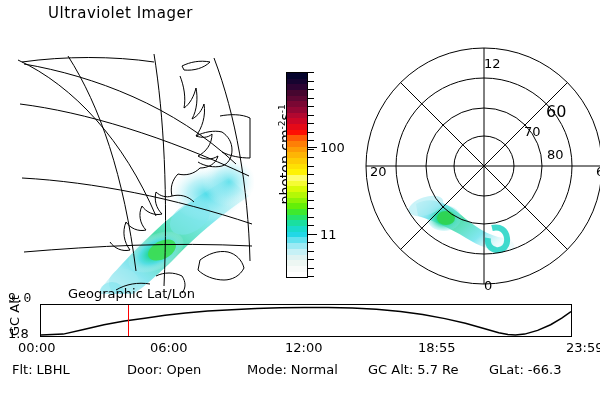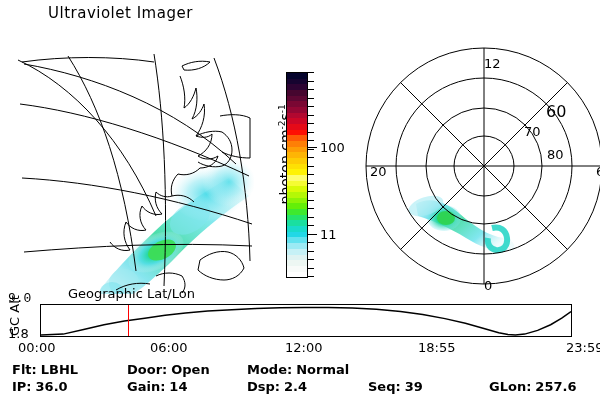--- a/index.html
+++ b/index.html
@@ -146,21 +146,20 @@
     left: 0; top: 362px;
     width: 600px; height: 38px;
     font-size: 13px;
   }
   .meta-row { position: absolute; left: 0; width: 600px; height: 17px; }
   #meta-row-0 { top: 0; }
   #meta-row-1 { top: 17px; }
   .meta-cell {
     position: absolute;
     white-space: nowrap;
-    font-weight: bold;
   }
   .meta-cell .mk { margin-right: 4px; }
   .mcol-0 { left: 12px; }
   .mcol-1 { left: 127px; }
   .mcol-2 { left: 247px; }
   .mcol-3 { left: 368px; }
   .mcol-4 { left: 489px; }
 </style>
 </head>
 <body>
@@ -399,23 +398,18 @@
         <div class="orb-xtick-label" style="left: 418px;">18:55</div>
         <div class="orb-xtick-label" style="left: 566px;">23:59</div>
       </div>
   </div>
 
   <div class="abs" id="footer">
     <div class="meta-row" id="meta-row-0">
         <div class="meta-cell mcol-0"><span class="mk">Flt:</span><span>LBHL</span></div>
         <div class="meta-cell mcol-1"><span class="mk">Door:</span><span>Open</span></div>
         <div class="meta-cell mcol-2"><span class="mk">Mode:</span><span>Normal</span></div>
-      </div>
-    <div class="meta-row" id="meta-row-1">
-        <div class="meta-cell mcol-0"><span class="mk">IP:</span><span>36.0</span></div>
-        <div class="meta-cell mcol-1"><span class="mk">Gain:</span><span>14</span></div>
-        <div class="meta-cell mcol-2"><span class="mk">Dsp:</span><span>2.4</span></div>
-        <div class="meta-cell mcol-3"><span class="mk">Seq:</span><span>39</span></div>
-        <div class="meta-cell mcol-4"><span class="mk">GLon:</span><span>257.6</span></div>
+        <div class="meta-cell mcol-3"><span class="mk">GC Alt:</span><span>5.7 Re</span></div>
+        <div class="meta-cell mcol-4"><span class="mk">GLat:</span><span>-66.3</span></div>
       </div>
   </div>
 
 </div>
 
 </body></html>

